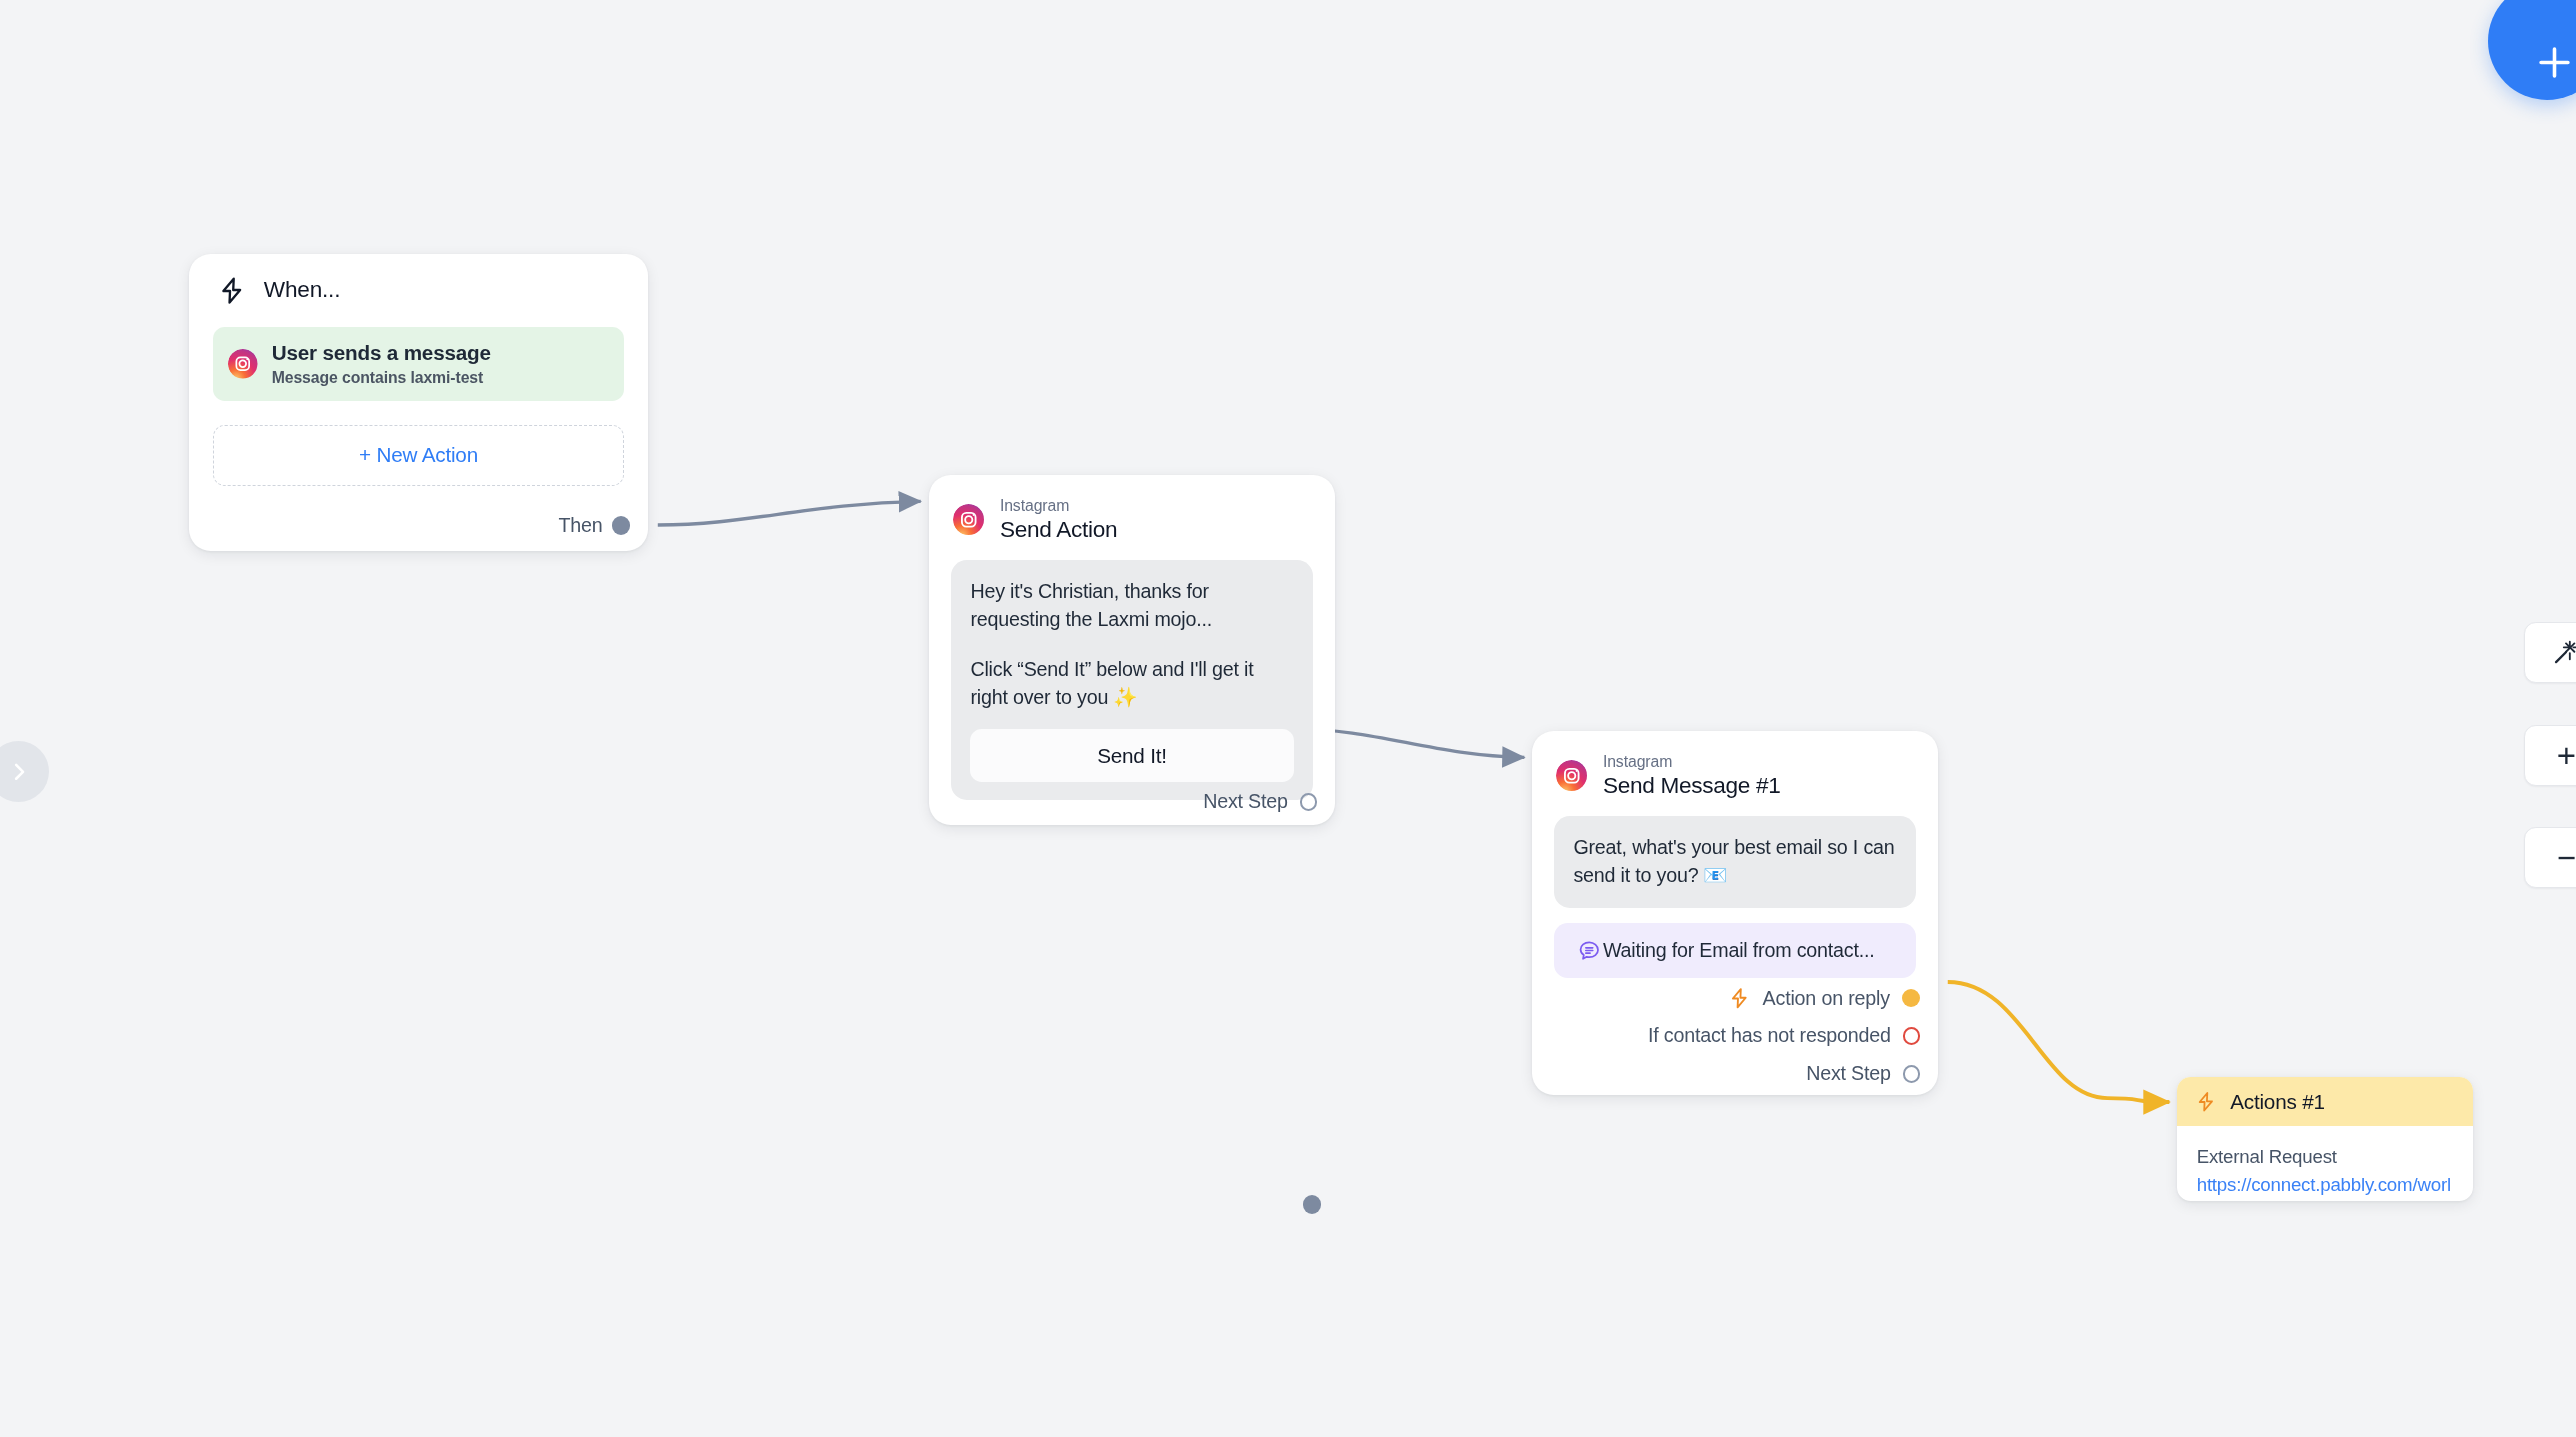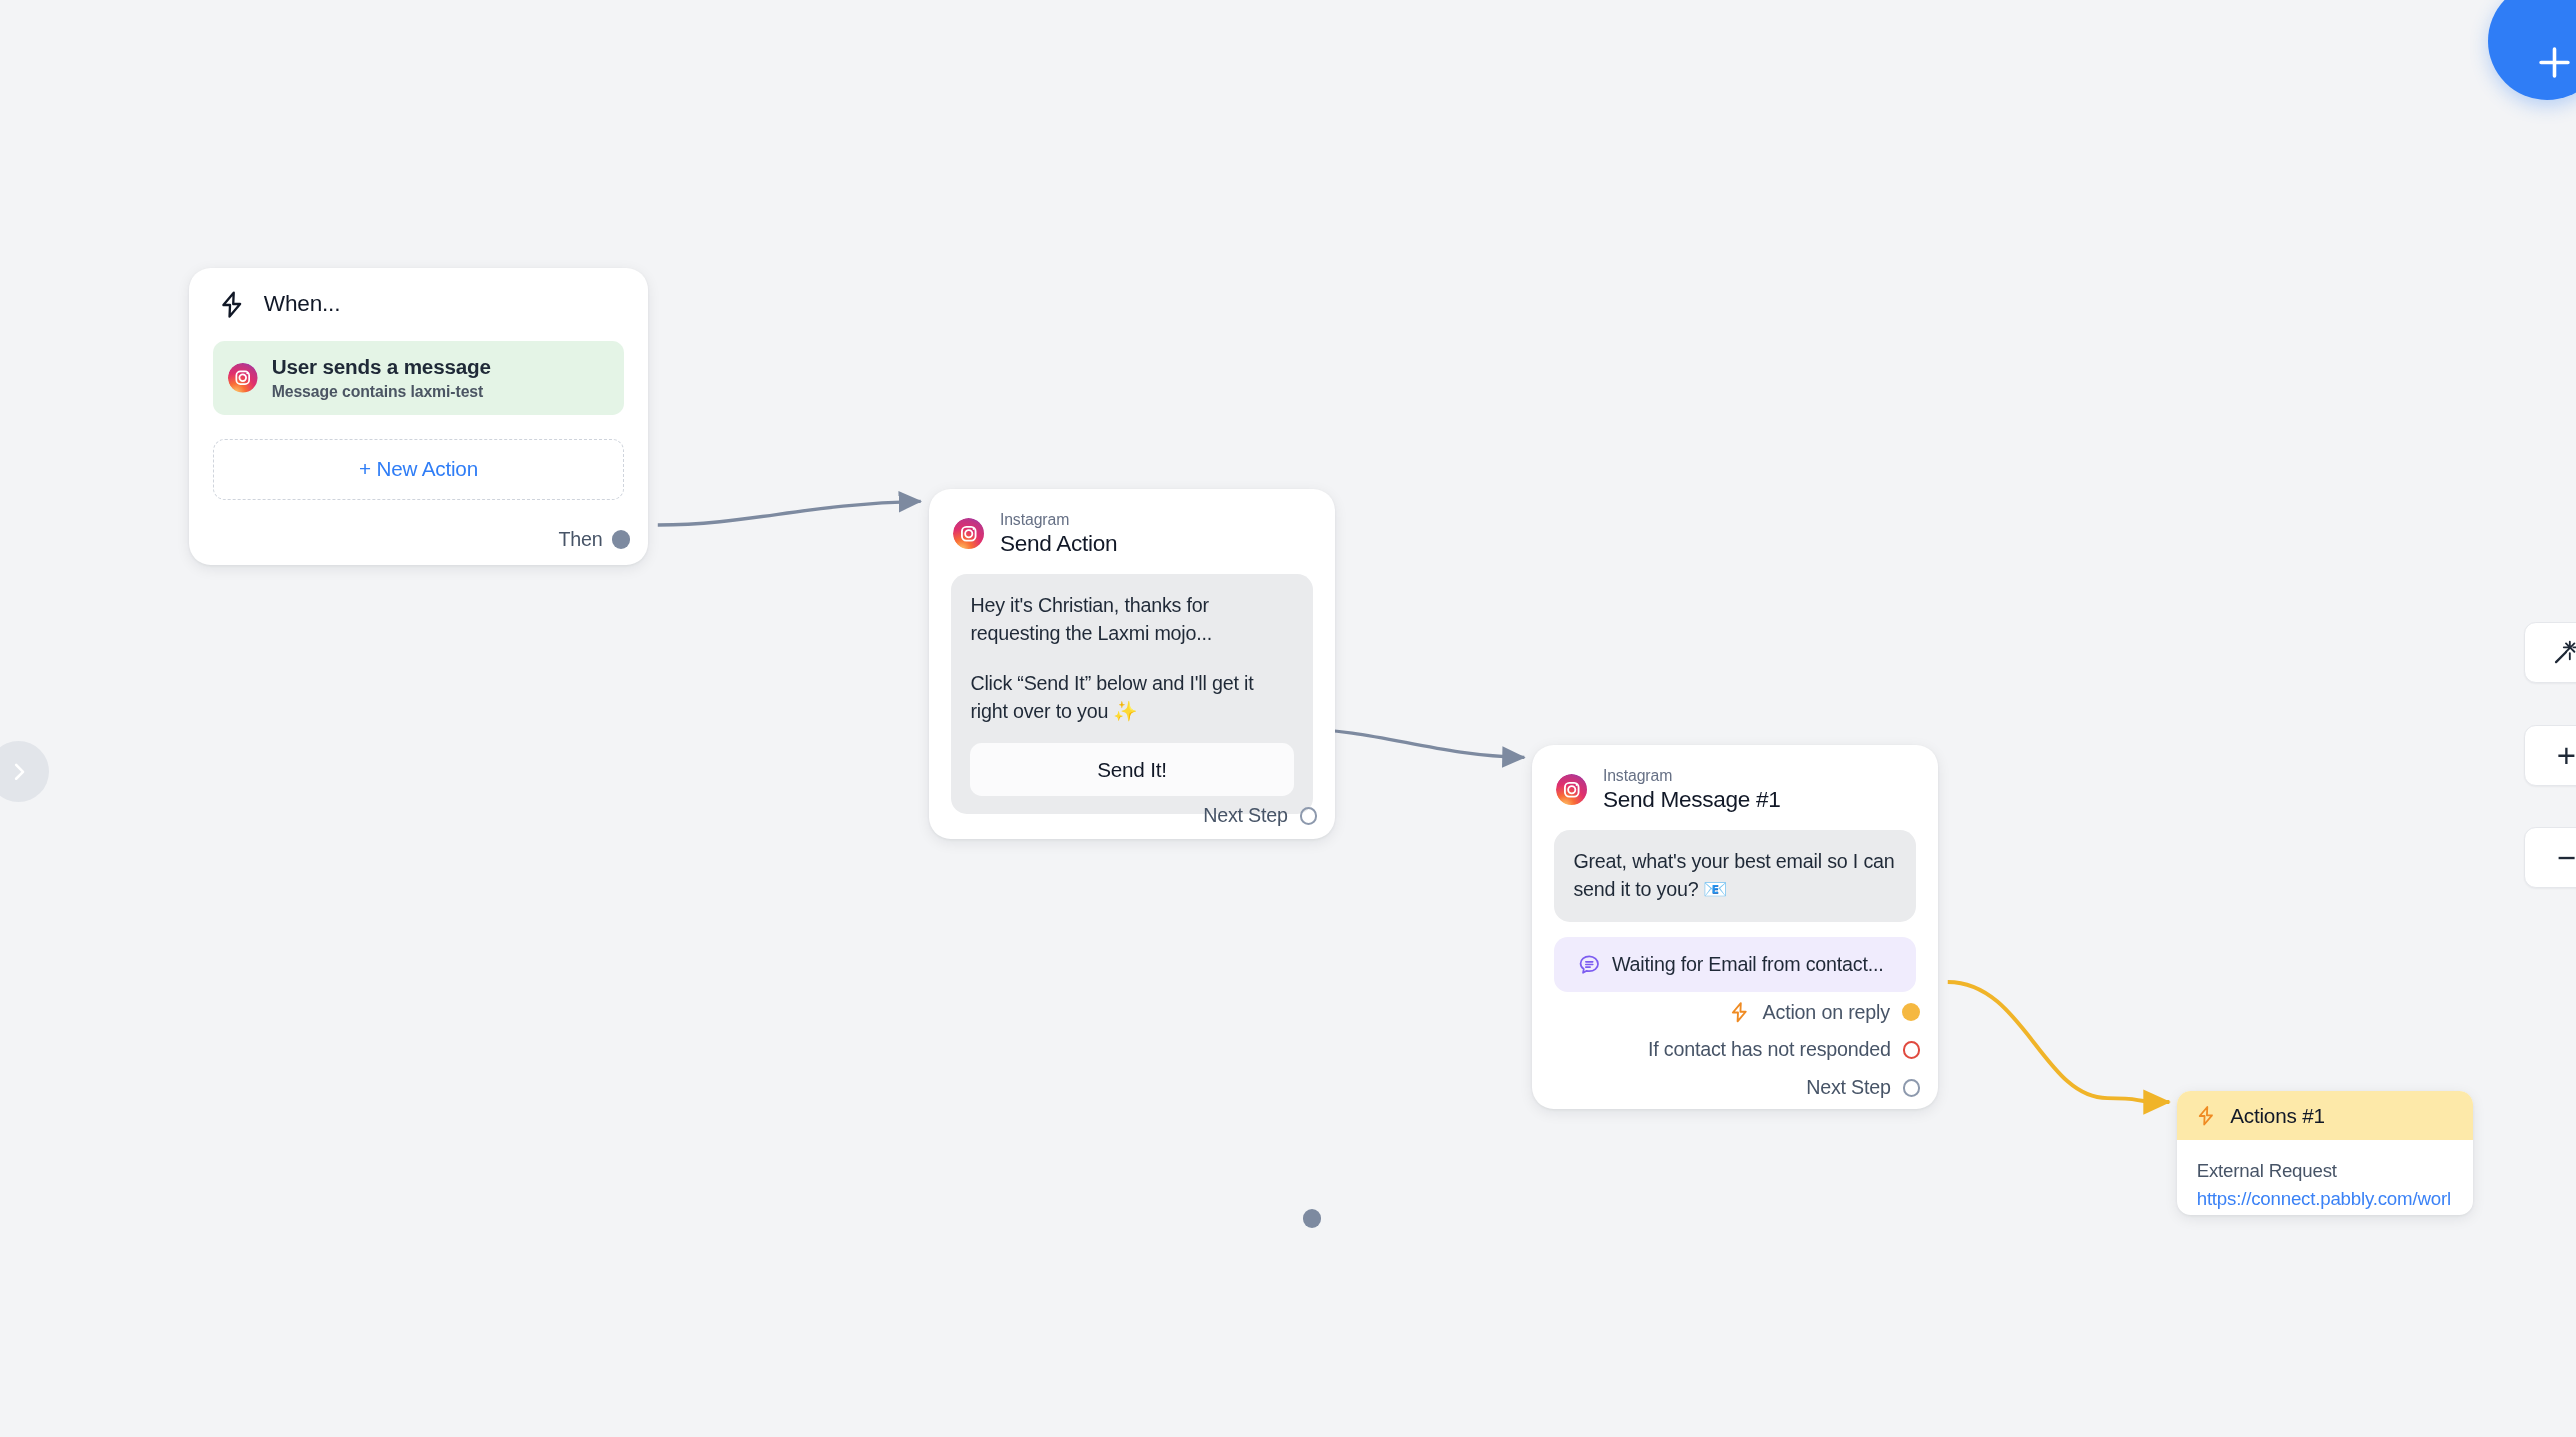--- a/index.html
+++ b/index.html
@@ -11,21 +11,21 @@
     position:relative;
   }
   #canvas { position:absolute; inset:0; }
 
   
   #edges { position:absolute; left:0; top:0; width:2576px; height:1438px; pointer-events:none; z-index:1; }
 
   
   .node { position:absolute; background:#ffffff; border-radius:21.7px;
           box-shadow:0 3.9px 13.8px rgba(16,24,40,.08), 0 1px 3px rgba(16,24,40,.06);
-          z-index:3;margin-top:14px; }
+          z-index:3; }
 
   
   #trigger-card { left:189px; top:254px; width:459px; height:297px; padding:0; }
   .trig-head { display:flex; align-items:center; gap:17.7px; padding:21.7px 27.6px 0 27.6px; }
   .bolt-outline { width:29.5px; height:29.5px; flex:0 0 29.5px; }
   .trig-title { font-size:22.6px; color:#111827; letter-spacing:-0.2px; }
   .trig-chip { margin:21.7px 23.6px 0 23.6px; background:#e4f4e6; border-radius:11.8px;
                padding:13.8px 15.8px; display:flex; align-items:center; gap:13.8px;font-weight:bold; }
   .ig { border-radius:50%; flex:0 0 auto; display:block; }
   .trig-chip-txt1 { font-size:20.7px; color:#1f2937; letter-spacing:-0.2px; line-height:1.2; }
@@ -52,21 +52,21 @@
   .send-btn { margin-top:17.7px; background:#fbfbfc; border-radius:11.8px; height:53px;
               display:flex; align-items:center; justify-content:center;
               font-size:20.7px; color:#111827; letter-spacing:-0.2px; cursor:pointer; }
   .next-row { position:absolute; right:17.7px; bottom:11.8px; display:flex; align-items:center; gap:11.8px; }
   .next-lbl { font-size:19.7px; color:#475467; letter-spacing:-0.2px; }
 
   #node-send-message { left:929px; top:475px; width:406px; height:350px; }
   #node-send-message-1 { left:1532px; top:731px; width:406px; height:364px; }
 
   .wait-chip { margin:15.8px 21.7px 0 21.7px; background:#f0ecfd; border-radius:13.8px;
-               height:55px; display:flex; align-items:center; gap:10px; padding:0 23.6px; }
+               height:55px; display:flex; align-items:center; gap:1px; padding:0 23.6px; }
   .wait-txt { font-size:19.7px; color:#1f2937; letter-spacing:-0.2px; }
   .foot-rows { position:absolute; right:17.7px; bottom:9.8px; display:flex; flex-direction:column;
                align-items:flex-end; gap:14.8px; }
   .foot-row { display:flex; align-items:center; gap:11.8px;justify-content:space-between; }
   .foot-lbl { font-size:19.7px; color:#475467; letter-spacing:-0.2px; white-space:nowrap; }
   .bolt-orange { width:22.6px; height:22.6px; }
 
   
   #node-actions { left:2177px; top:1077px; width:296px; height:124px; overflow:hidden;
                   border-radius:13.8px; }

